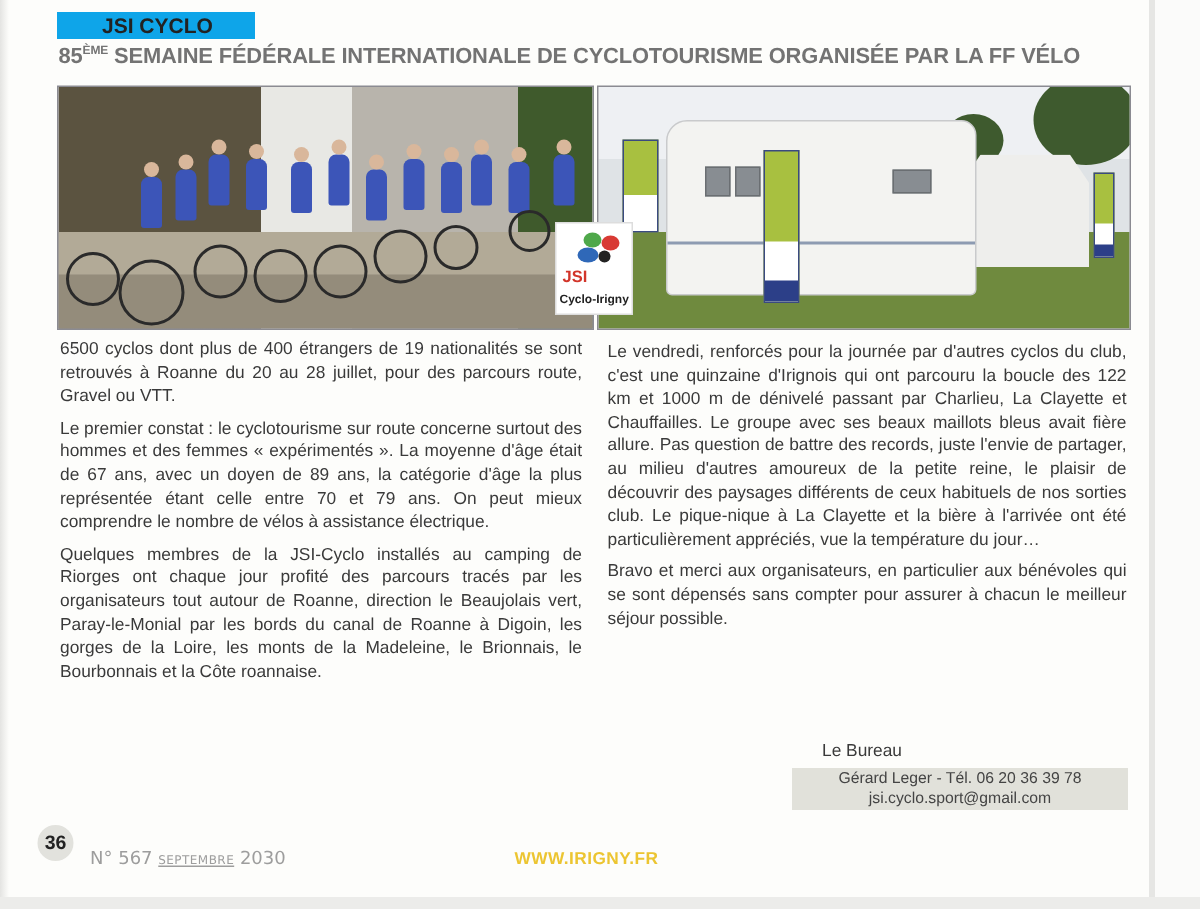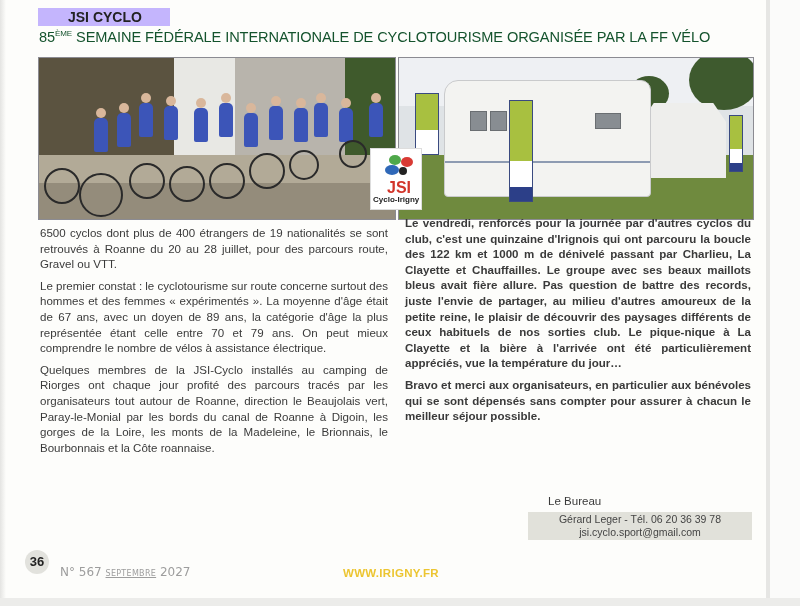--- a/index.html
+++ b/index.html
@@ -3,23 +3,23 @@
 <meta charset="utf-8">
 <style>
   html, body { margin:0; padding:0; }
   body { width:800px; height:606px; background:#fdfdfb; position:relative; overflow:hidden;
          font-family:"Liberation Sans", sans-serif; color:#333; }
   .page-edge-left { position:absolute; left:0; top:0; width:6px; height:606px; background:linear-gradient(to right,#e4e4e2,#fdfdfb); }
   .page-edge-right { position:absolute; left:766px; top:0; width:4px; height:606px; background:#e6e6e4; }
   .page-edge-right2 { position:absolute; left:770px; top:0; width:30px; height:606px; background:#fbfbfa; }
   .bottom-edge { position:absolute; left:0; top:598px; width:800px; height:8px; background:#ececea; }
 
-  .section-tag { position:absolute; left:38px; top:8px; width:132px; height:18px; background:#c4b5fd;
+  .section-tag { position:absolute; left:38px; top:8px; width:132px; height:18px; background:#0ea5e9;
                  font-weight:bold; font-size:14px; color:#222; line-height:18px; padding-left:30px; box-sizing:border-box; }
-  .headline { position:absolute; left:39px; top:29px; font-weight:normal; font-size:14.6px; color:#14532d; white-space:nowrap; letter-spacing:-0.1px; }
+  .headline { position:absolute; left:39px; top:29px; font-weight:bold; font-size:14.6px; color:#737373; white-space:nowrap; letter-spacing:-0.1px; }
   .headline sup { font-size:8px; vertical-align:6px; }
 
   .photo { position:absolute; overflow:hidden; border:1px solid #8b8b92; box-sizing:border-box; }
   .photo-left { left:38px; top:57px; width:358px; height:163px;
      background:
        linear-gradient(to bottom, rgba(0,0,0,0) 0 60%, #b2aa97 60% 100%),
        linear-gradient(to right, #5b5340 0 38%, #e8e8e4 38% 55%, #b8b4ac 55% 86%, #3f5a2c 86% 100%); }
   .photo-right { left:398px; top:57px; width:356px; height:163px;
      background: linear-gradient(to bottom, #eef0f3 0 30%, #dfe3e6 30% 60%, #6f8a3e 60% 100%); }
 
@@ -33,31 +33,31 @@
   .tree { position:absolute; border-radius:50%; background:#3e5a2e; }
   .camper { position:absolute; left:45px; top:22px; width:205px; height:115px; background:#f3f3f1; border-radius:14px 10px 4px 4px; border:1px solid #c9cacc; }
   .camper .win { position:absolute; background:#888d92; border:1px solid #6a6e72; }
   .camper .stripe { position:absolute; left:0; width:100%; height:2px; background:#8d9bb2; }
   .tent { position:absolute; left:242px; top:45px; width:85px; height:75px; background:#eeeeec; clip-path:polygon(15% 0,85% 0,100% 25%,100% 100%,0 100%,0 25%); }
   .flag { position:absolute; width:22px; background:#a8c040; border:1px solid #3a4a80; }
   .flag .bot { position:absolute; left:0; bottom:0; width:100%; height:40%; background:#ffffff; }
   .flag .base { position:absolute; left:0; bottom:0; width:100%; height:14%; background:#2c3f88; }
 
   .logo-badge { position:absolute; left:370px; top:148px; width:52px; height:62px; background:#fff; border:1px solid #ddd; box-sizing:border-box; }
-  .logo-jsi { position:absolute; left:16px; top:30px; font-size:16px; font-weight:bold; color:#d2352a; }
+  .logo-jsi { position:absolute; left:4px; top:30px; font-size:11px; font-weight:bold; color:#d2352a; }
   .logo-sub { position:absolute; left:2px; top:46px; font-size:8px; font-weight:bold; color:#222; white-space:nowrap; }
   .logo-c1 { position:absolute; left:18px; top:6px; width:12px; height:10px; border-radius:50%; background:#4fa84a; }
   .logo-c2 { position:absolute; left:30px; top:8px; width:12px; height:10px; border-radius:50%; background:#d83a34; }
   .logo-c3 { position:absolute; left:14px; top:16px; width:14px; height:10px; border-radius:50%; background:#2f68b8; }
   .logo-c4 { position:absolute; left:28px; top:18px; width:8px; height:8px; border-radius:50%; background:#222; }
 
   .col { position:absolute; font-size:11.55px; line-height:15.6px; color:#3a3a3a; text-align:justify; }
   .col p { margin:0 0 6px 0; }
   .col-left { left:40px; top:226px; width:348px; }
-  .col-right { left:405px; top:216px; width:346px;font-weight:bold; }
+  .col-right { left:405px; top:228px; width:346px; }
 
   .signature { position:absolute; left:548px; top:495px; font-size:11.55px; color:#3a3a3a; }
   .contact-box { position:absolute; left:528px; top:512px; width:224px; height:28px; background:#e1e1da;
                  font-size:10.5px; line-height:13px; color:#444; text-align:center; padding-top:1px; box-sizing:border-box; }
 
   .page-number { position:absolute; left:25px; top:550px; width:24px; height:24px; border-radius:50%; background:#e2e2dd;
                  font-weight:bold; font-size:13px; color:#222; text-align:center; line-height:24px; }
   .issue { position:absolute; left:60px; top:565px; font-family:"DejaVu Sans", sans-serif; font-size:12px; color:#9d9d9d; white-space:nowrap; }
   .issue .small { font-size:8px; letter-spacing:0.3px;text-decoration:underline; }
   .website { position:absolute; left:343px; top:567px; font-weight:bold; font-size:11.5px; color:#ecc531; letter-spacing:0.3px; }
@@ -141,14 +141,14 @@
 </div>
 
 <div class="signature">Le Bureau</div>
 
 <div class="contact-box">
   <div>Gérard Leger - Tél. 06 20 36 39 78</div>
   <div>jsi.cyclo.sport@gmail.com</div>
 </div>
 
 <div class="page-number">36</div>
-<div class="issue"><span>N° 567 </span><span class="small">SEPTEMBRE</span><span> 2027</span></div>
+<div class="issue"><span>N° 567 </span><span class="small">SEPTEMBRE</span><span> 2030</span></div>
 <div class="website">WWW.IRIGNY.FR</div>
 
 </body></html>

